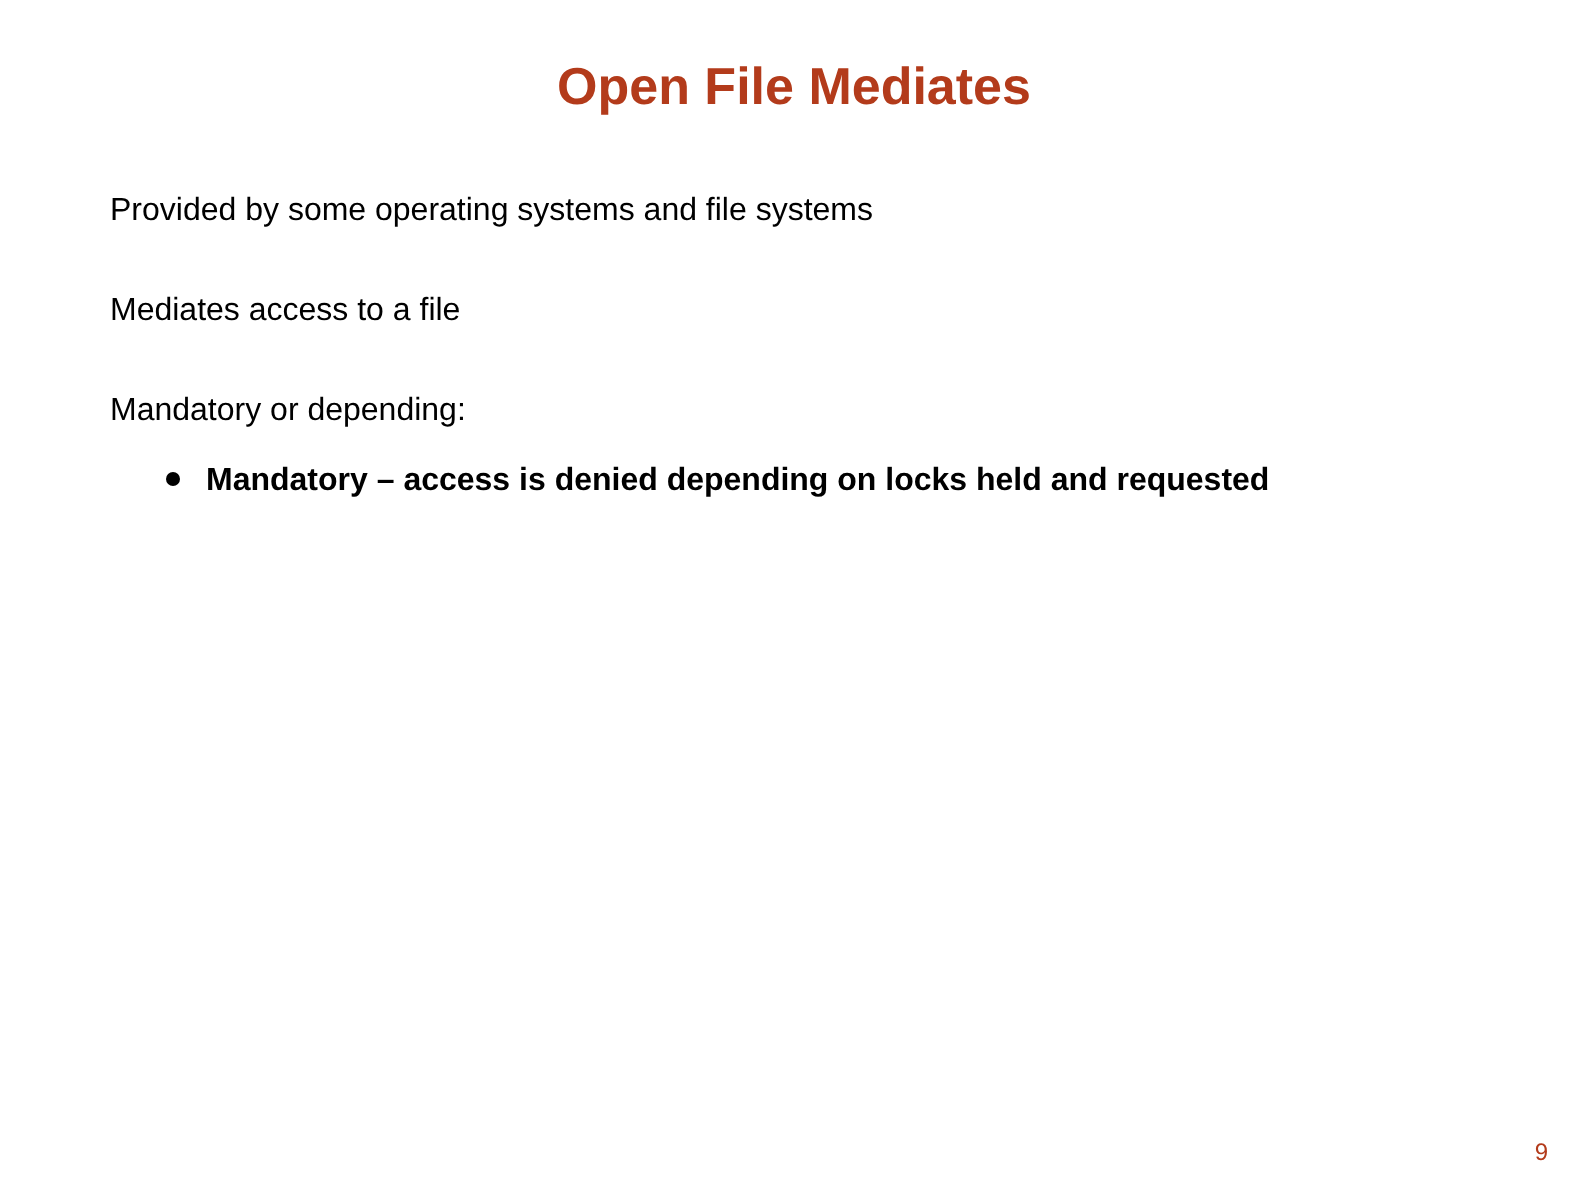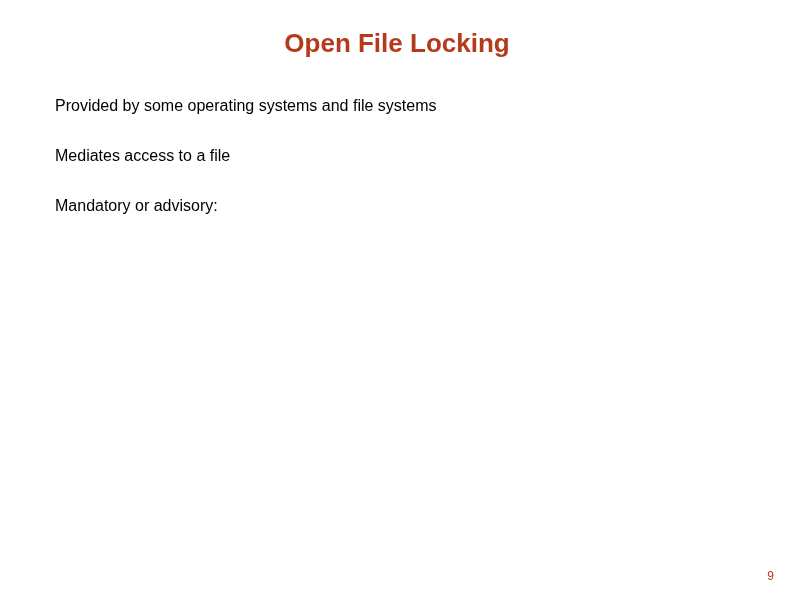--- a/index.html
+++ b/index.html
@@ -51,22 +51,23 @@
       position: absolute;
       bottom: 12px;
       right: 20px;
       color: #b33b1b;
       font-size: 12px;
     }
   </style>
 </head>
 <body>
 
-<h1 class="slide-title">Open File Locking</h1>
+<h1 class="slide-title">Open File Mediates</h1>
 
 <p class="point">Provided by some operating systems and file systems</p>
 <p class="point">Mediates access to a file</p>
-<p class="point last">Mandatory or advisory:</p>
+<p class="point last">Mandatory or depending:</p>
 
 <ul class="sublist">
+  <li>Mandatory – access is denied depending on locks held and requested</li>
 </ul>
 
 <div class="page-number">9</div>
 
 </body></html>

